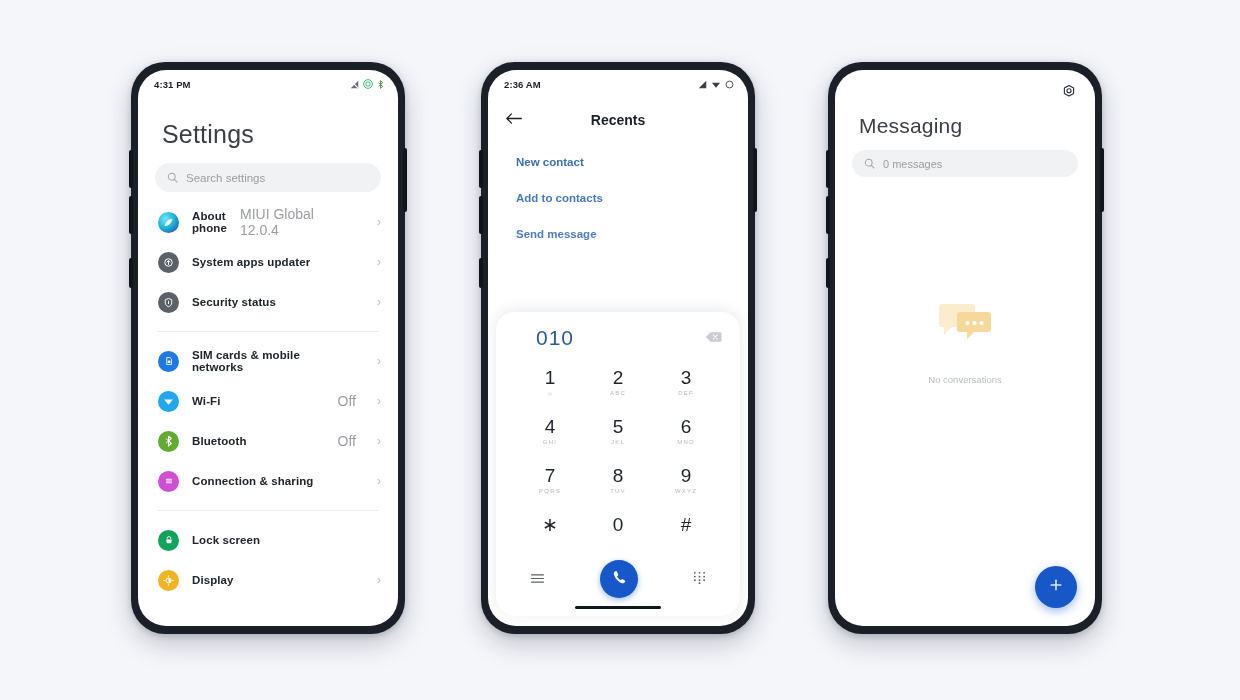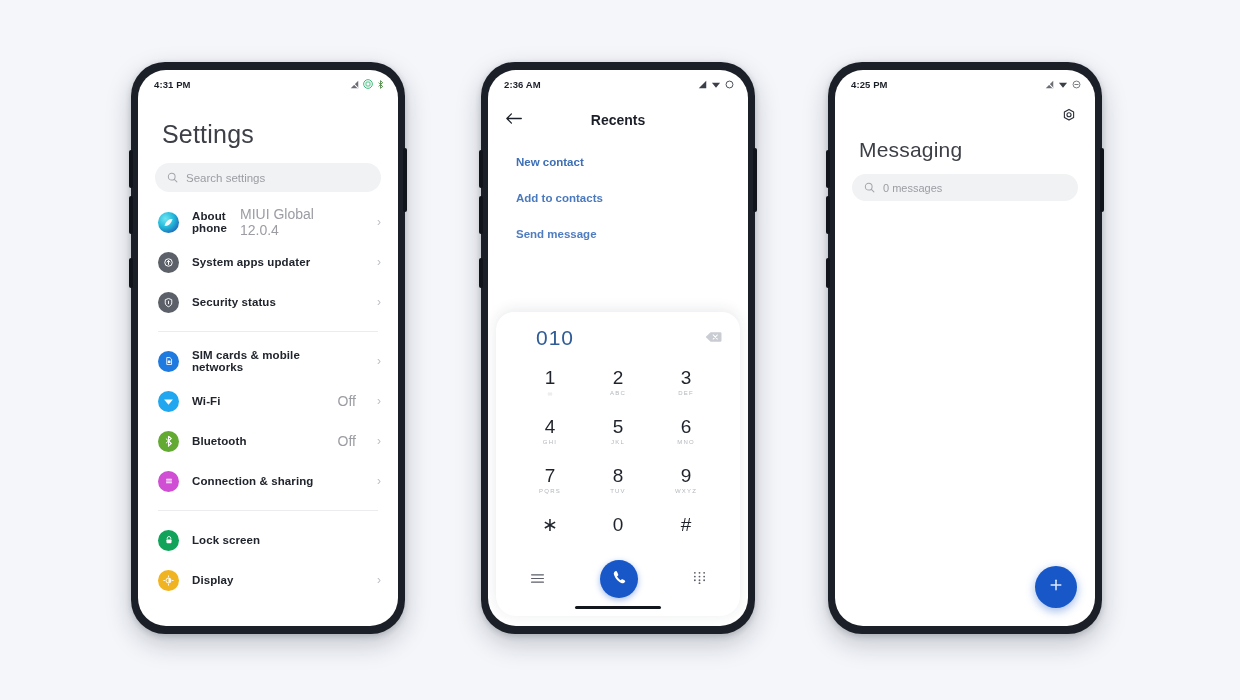--- a/index.html
+++ b/index.html
@@ -454,42 +454,20 @@
   </div>
 
   <div class="phone p3">
     <div class="btn-side btn-vol-up"></div>
     <div class="btn-side btn-vol-dn"></div>
     <div class="btn-side btn-mute"></div>
     <div class="btn-side btn-power"></div>
 
     <div class="screen">
 
-      <div class="statusbar">
-        <div class="st-time">4:25 PM</div>
-        <div class="st-icons">
-          <span>
-            <svg width="9" height="9" viewBox="0 0 12 12">
-                <path d="M11 1 L11 11 L1 11 Z" fill="#6a6d74"></path>
-                <path d="M1.5 1.5 L10.5 10.5" stroke="#ffffff" stroke-width="1.4"></path>
-              </svg>
-          </span>
-          <span>
-            <svg width="10" height="9" viewBox="0 0 12 11">
-                <path d="M1 3.4 L6 9.6 L11 3.4 Z" fill="#3b3f47"></path>
-              </svg>
-          </span>
-          <span>
-            <svg width="9" height="9" viewBox="0 0 12 12">
-                <circle cx="6" cy="6" r="4.6" fill="none" stroke="#6a6d74" stroke-width="1.2"></circle>
-                <path d="M3.8 6 H8.2" stroke="#6a6d74" stroke-width="1.2" stroke-linecap="round"></path>
-              </svg>
-          </span>
-        </div>
-      </div>
 
       <div class="m-gear">
         <span>
           <svg width="16" height="16" viewBox="0 0 18 18">
               <path d="M9 1.6 L14.2 4.6 V10.6 L9 13.6 L3.8 10.6 V4.6 Z" fill="none" stroke="#2a2e36" stroke-width="1.25" stroke-linejoin="round"></path>
               <circle cx="9" cy="7.6" r="2.3" fill="none" stroke="#2a2e36" stroke-width="1.25"></circle>
             </svg>
         </span>
       </div>
 
@@ -498,20 +476,34 @@
       <div class="m-search">
         <span>
           <svg width="11" height="11" viewBox="0 0 14 14">
               <circle cx="6" cy="6" r="4.3" fill="none" stroke="#a3a6ac" stroke-width="1.3"></circle>
               <path d="M9.3 9.3 L12.6 12.6" stroke="#a3a6ac" stroke-width="1.3" stroke-linecap="round"></path>
             </svg>
         </span>
         <span class="m-search-text">0 messages</span>
       </div>
 
+      <div class="m-empty">
+        <span>
+          <svg width="62" height="52" viewBox="0 0 62 52">
+            <path d="M8 4 H38 a3 3 0 0 1 3 3 V24 a3 3 0 0 1 -3 3 H18 L10 35 V27 H8 a3 3 0 0 1 -3 -3 V7 a3 3 0 0 1 3 -3 Z" fill="#fbeccd"></path>
+            <path d="M26 12 H54 a3 3 0 0 1 3 3 V29 a3 3 0 0 1 -3 3 H40 L33 39 V32 H26 a3 3 0 0 1 -3 -3 V15 a3 3 0 0 1 3 -3 Z" fill="#f6d89b"></path>
+            <g fill="#ffffff">
+                <circle cx="33.5" cy="23" r="2.1"></circle>
+                <circle cx="40.5" cy="23" r="2.1"></circle>
+                <circle cx="47.5" cy="23" r="2.1"></circle>
+              </g>
+          </svg>
+        </span>
+        <div class="m-empty-label">No conversations</div>
+      </div>
 
       <div class="m-fab">
         <span>
           <svg width="16" height="16" viewBox="0 0 18 18">
               <g stroke="#dfe9fb" stroke-width="1.7" stroke-linecap="round">
                 <path d="M9 3.6 V14.4"></path>
                 <path d="M3.6 9 H14.4"></path>
               </g>
             </svg>
         </span>

